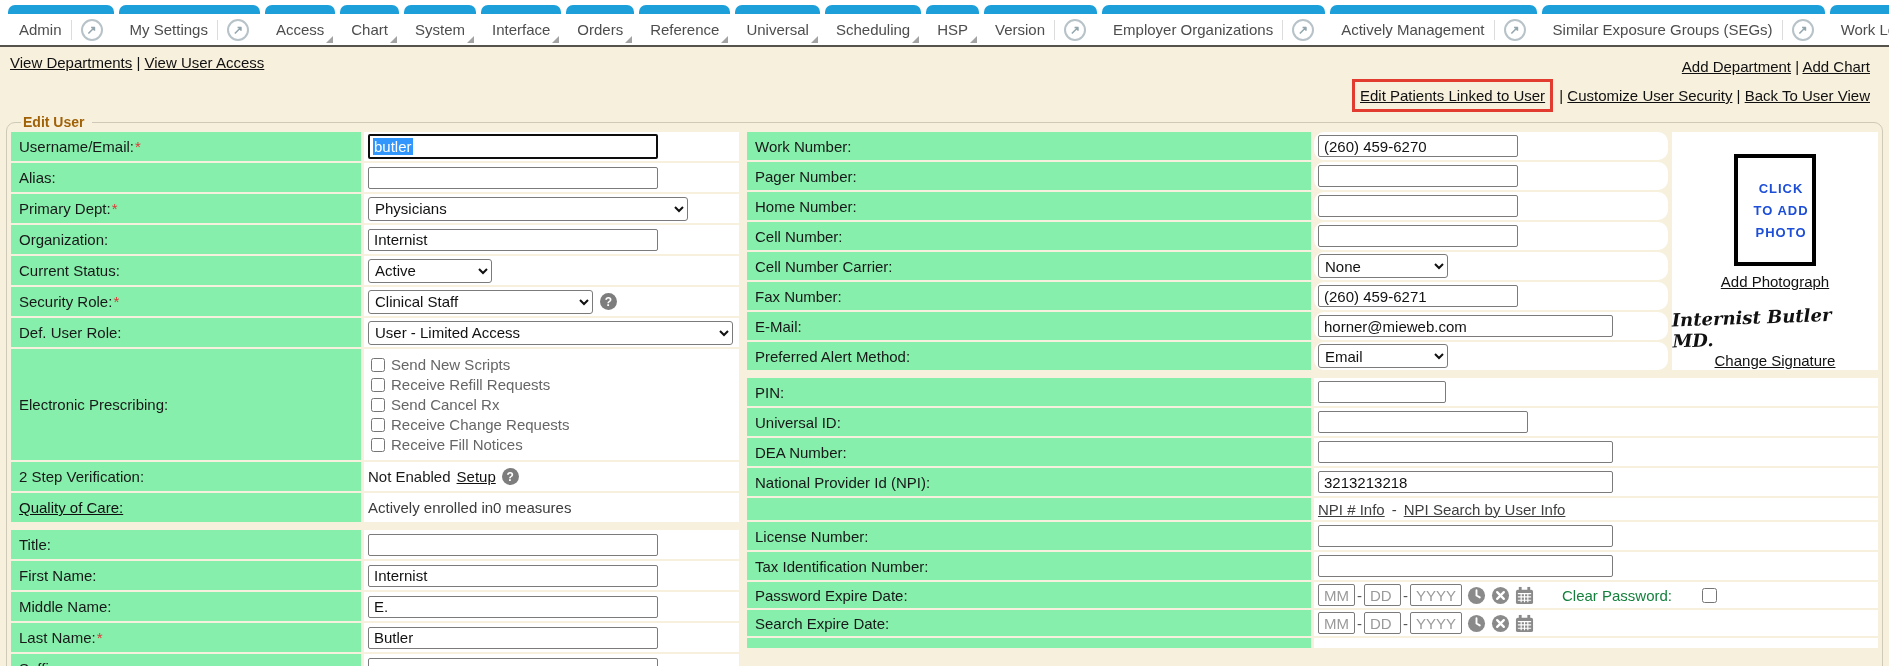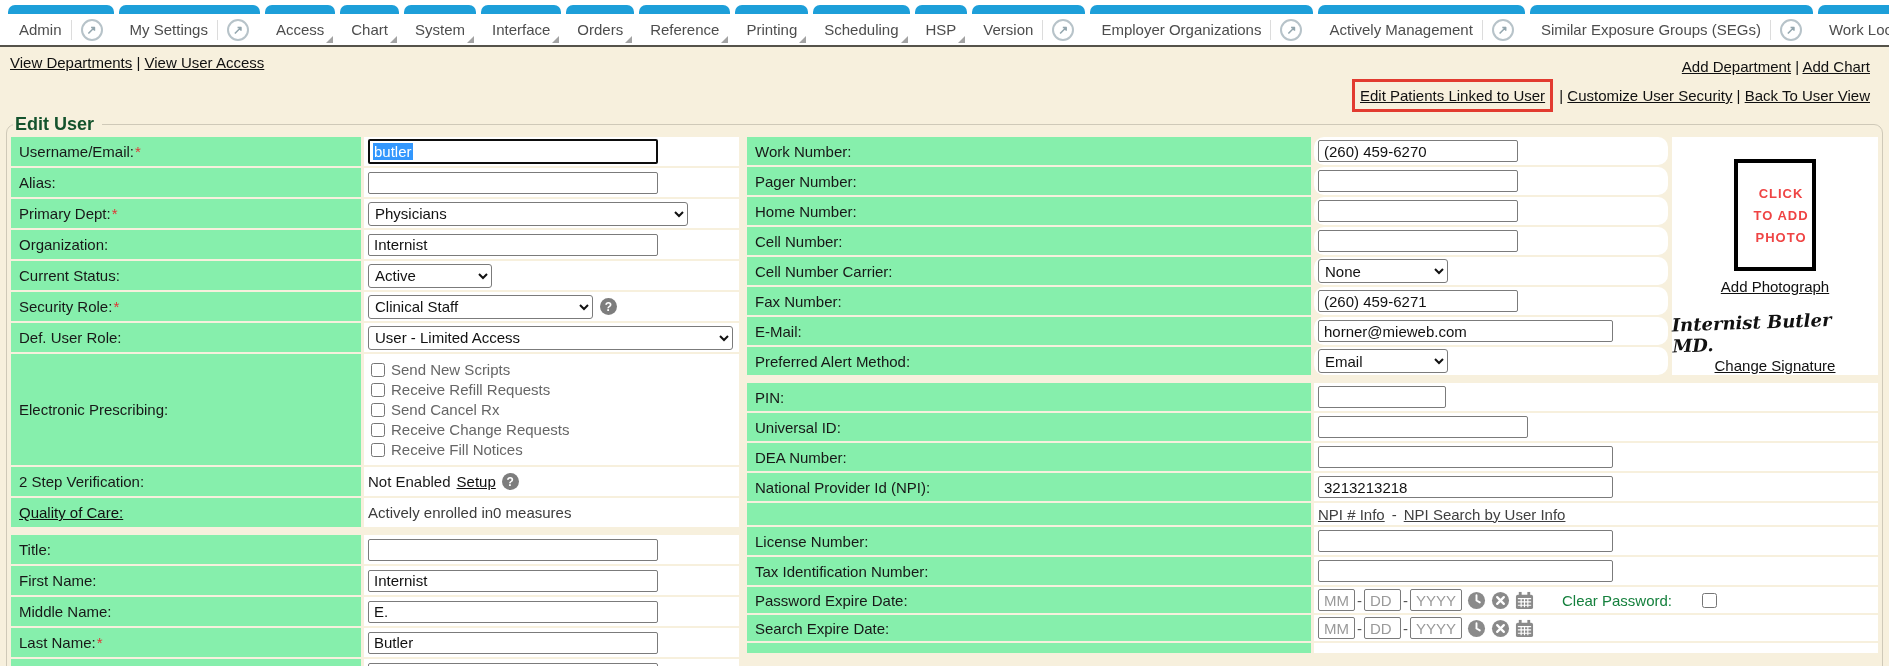--- a/index.html
+++ b/index.html
@@ -42,21 +42,21 @@
   .pipe { color:#101010; }
   .hl-box {
     display:inline-block; border:3px solid #e23b30; padding:1px 5px; margin-right:2px;
   }
   
   fieldset.edit-user {
     margin:0 6px; border:1px solid #cfc9b8; border-radius:9px;
     padding:2px 4px 0 4px;
   }
   fieldset.edit-user legend {
-    font-weight:bold; font-size:18px; color:#14532d; padding:0 8px 0 2px; margin-left:2px;
+    font-weight:bold; font-size:14px; color:#a16207; padding:0 8px 0 2px; margin-left:10px;
   }
   .form { display:flex; align-items:flex-start; }
   .left-table { width:728px; flex:none; }
   .right-table { flex:1; position:relative; margin-left:8px; }
   .row { display:flex; align-items:stretch; margin-bottom:2px; }
   .lbl {
     background:#86efac; display:flex; align-items:center; font-size:15px;
     color:#181818; padding:0 8px; flex:none;
   }
   .left-table .lbl { width:350px; }
@@ -108,21 +108,21 @@
   
   .photo-cell {
     position:absolute; top:0; right:0; width:206px; height:238px; background:#fff;
     display:flex; flex-direction:column; align-items:center; padding-top:22px;
   }
   .photo-box {
     width:82px; height:112px; border:4px solid #000; background:#fff;
     display:flex; flex-direction:column; align-items:center; justify-content:center;
     gap:7px; cursor:pointer;
   }
-  .photo-box span { color:#ef4444; font-weight:bold; font-size:13px; letter-spacing:1px; white-space:nowrap;margin-left:12px; }
+  .photo-box span { color:#1d4ed8; font-weight:bold; font-size:13px; letter-spacing:1px; white-space:nowrap;margin-left:12px; }
   .add-photo { margin-top:7px; }
   .signature {
     margin-top:16px; font-family:"DejaVu Serif", serif; font-style:italic; font-weight:bold;
     font-size:18px; color:#111; transform:rotate(-2deg);
   }
   .change-sig { margin-top:4px; }
   .cut-row { height:10px; overflow:hidden; }
 </style>
 </head>
 <body>
@@ -182,21 +182,21 @@
   <div class="tab">
     <div class="tab-top"></div>
     <div class="tab-body">
         <span>Reference</span>
         <span class="fold"></span>
       </div>
   </div>
   <div class="tab">
     <div class="tab-top"></div>
     <div class="tab-body">
-        <span>Printing</span>
+        <span>Universal</span>
         <span class="fold"></span>
       </div>
   </div>
   <div class="tab">
     <div class="tab-top"></div>
     <div class="tab-body">
         <span>Scheduling</span>
         <span class="fold"></span>
       </div>
   </div>

